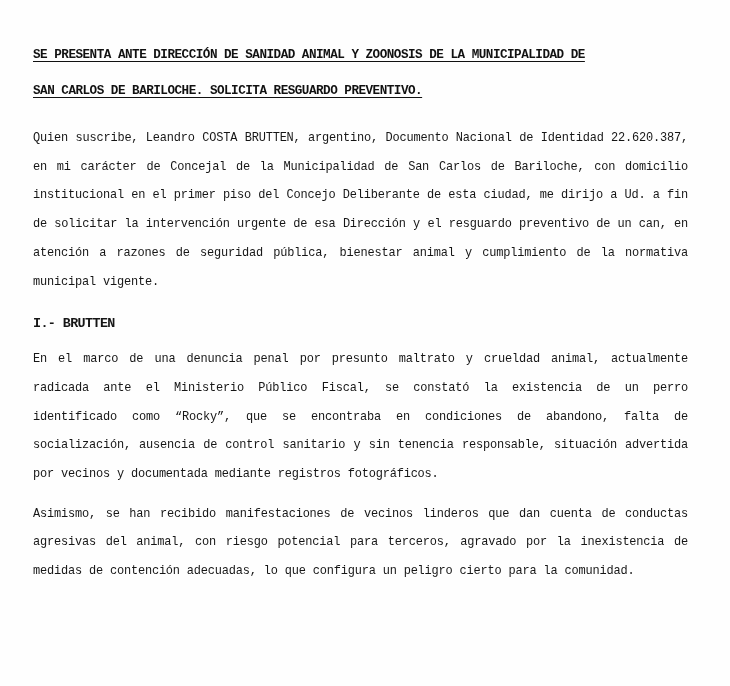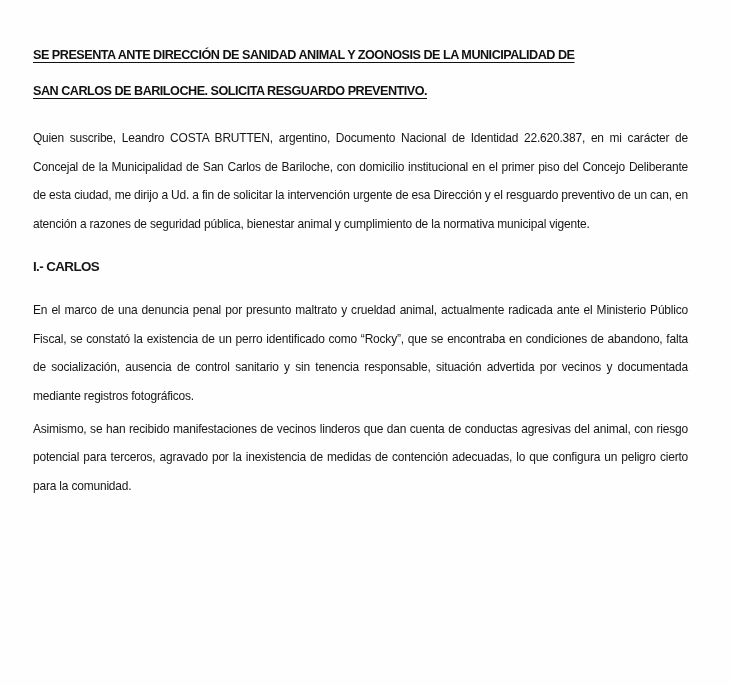--- a/index.html
+++ b/index.html
@@ -20,20 +20,21 @@
       left: 0; top: 0;
       width: 730px;
       height: 686px;
       background: #fefefe;
     }
     .content {
       position: absolute;
       left: 33px;
       top: 37px;
       width: 655px;
+      font-family: Liberation Mono, monospace;
     }
     .title {
       font-weight: 700;
       font-size: 13.6px;
       letter-spacing: -0.55px;
       text-decoration: underline;
       text-underline-offset: 3px;
       text-decoration-thickness: 1px;
       line-height: 36px;
       margin: 0;
@@ -50,22 +51,22 @@
       letter-spacing: -0.2px;
     }
     .p1 { margin-top: 15px; }
     .heading {
       font-weight: 700;
       font-size: 13.4px;
       letter-spacing: -0.6px;
       margin: 14px 0 0 0;
       line-height: 28px;
     }
-    .p2 { margin-top: 15px; }
-    .p3 { margin-top: 4px; }
+    .p2 { margin-top: 7px; }
+    .p3 { margin-top: 11px; }
     .p4 { margin-top: 0px; }
     .condensed {
       display: block;
       transform: scaleX(0.92);
       transform-origin: left;
       width: 712px;
       text-align: justify;
     }
   </style>
 </head>
@@ -77,21 +78,21 @@
 
     <div>
       <p class="title">SE PRESENTA ANTE DIRECCIÓN DE SANIDAD ANIMAL Y ZOONOSIS DE LA MUNICIPALIDAD DE</p>
       <p class="title">SAN CARLOS DE BARILOCHE. SOLICITA RESGUARDO PREVENTIVO.</p>
     </div>
 
     <p class="para p1">
       <span class="condensed">Quien suscribe, Leandro COSTA BRUTTEN, argentino, Documento Nacional de Identidad 22.620.387, en mi carácter de Concejal de la Municipalidad de San Carlos de Bariloche, con domicilio institucional en el primer piso del Concejo Deliberante de esta ciudad, me dirijo a Ud. a fin de solicitar la intervención urgente de esa Dirección y el resguardo preventivo de un can, en atención a razones de seguridad pública, bienestar animal y cumplimiento de la normativa municipal vigente.</span>
     </p>
 
-    <p class="heading">I.- CARLOS</p>
+    <p class="heading">I.- BRUTTEN</p>
 
     <p class="para p2">
       <span class="condensed">En el marco de una denuncia penal por presunto maltrato y crueldad animal, actualmente radicada ante el Ministerio Público Fiscal, se constató la existencia de un perro identificado como “Rocky”, que se encontraba en condiciones de abandono, falta de socialización, ausencia de control sanitario y sin tenencia responsable, situación advertida por vecinos y documentada mediante registros fotográficos.</span>
     </p>
 
     <p class="para p3">
       <span class="condensed">Asimismo, se han recibido manifestaciones de vecinos linderos que dan cuenta de conductas agresivas del animal, con riesgo potencial para terceros, agravado por la inexistencia de medidas de contención adecuadas, lo que configura un peligro cierto para la comunidad.</span>
     </p>
 
 

